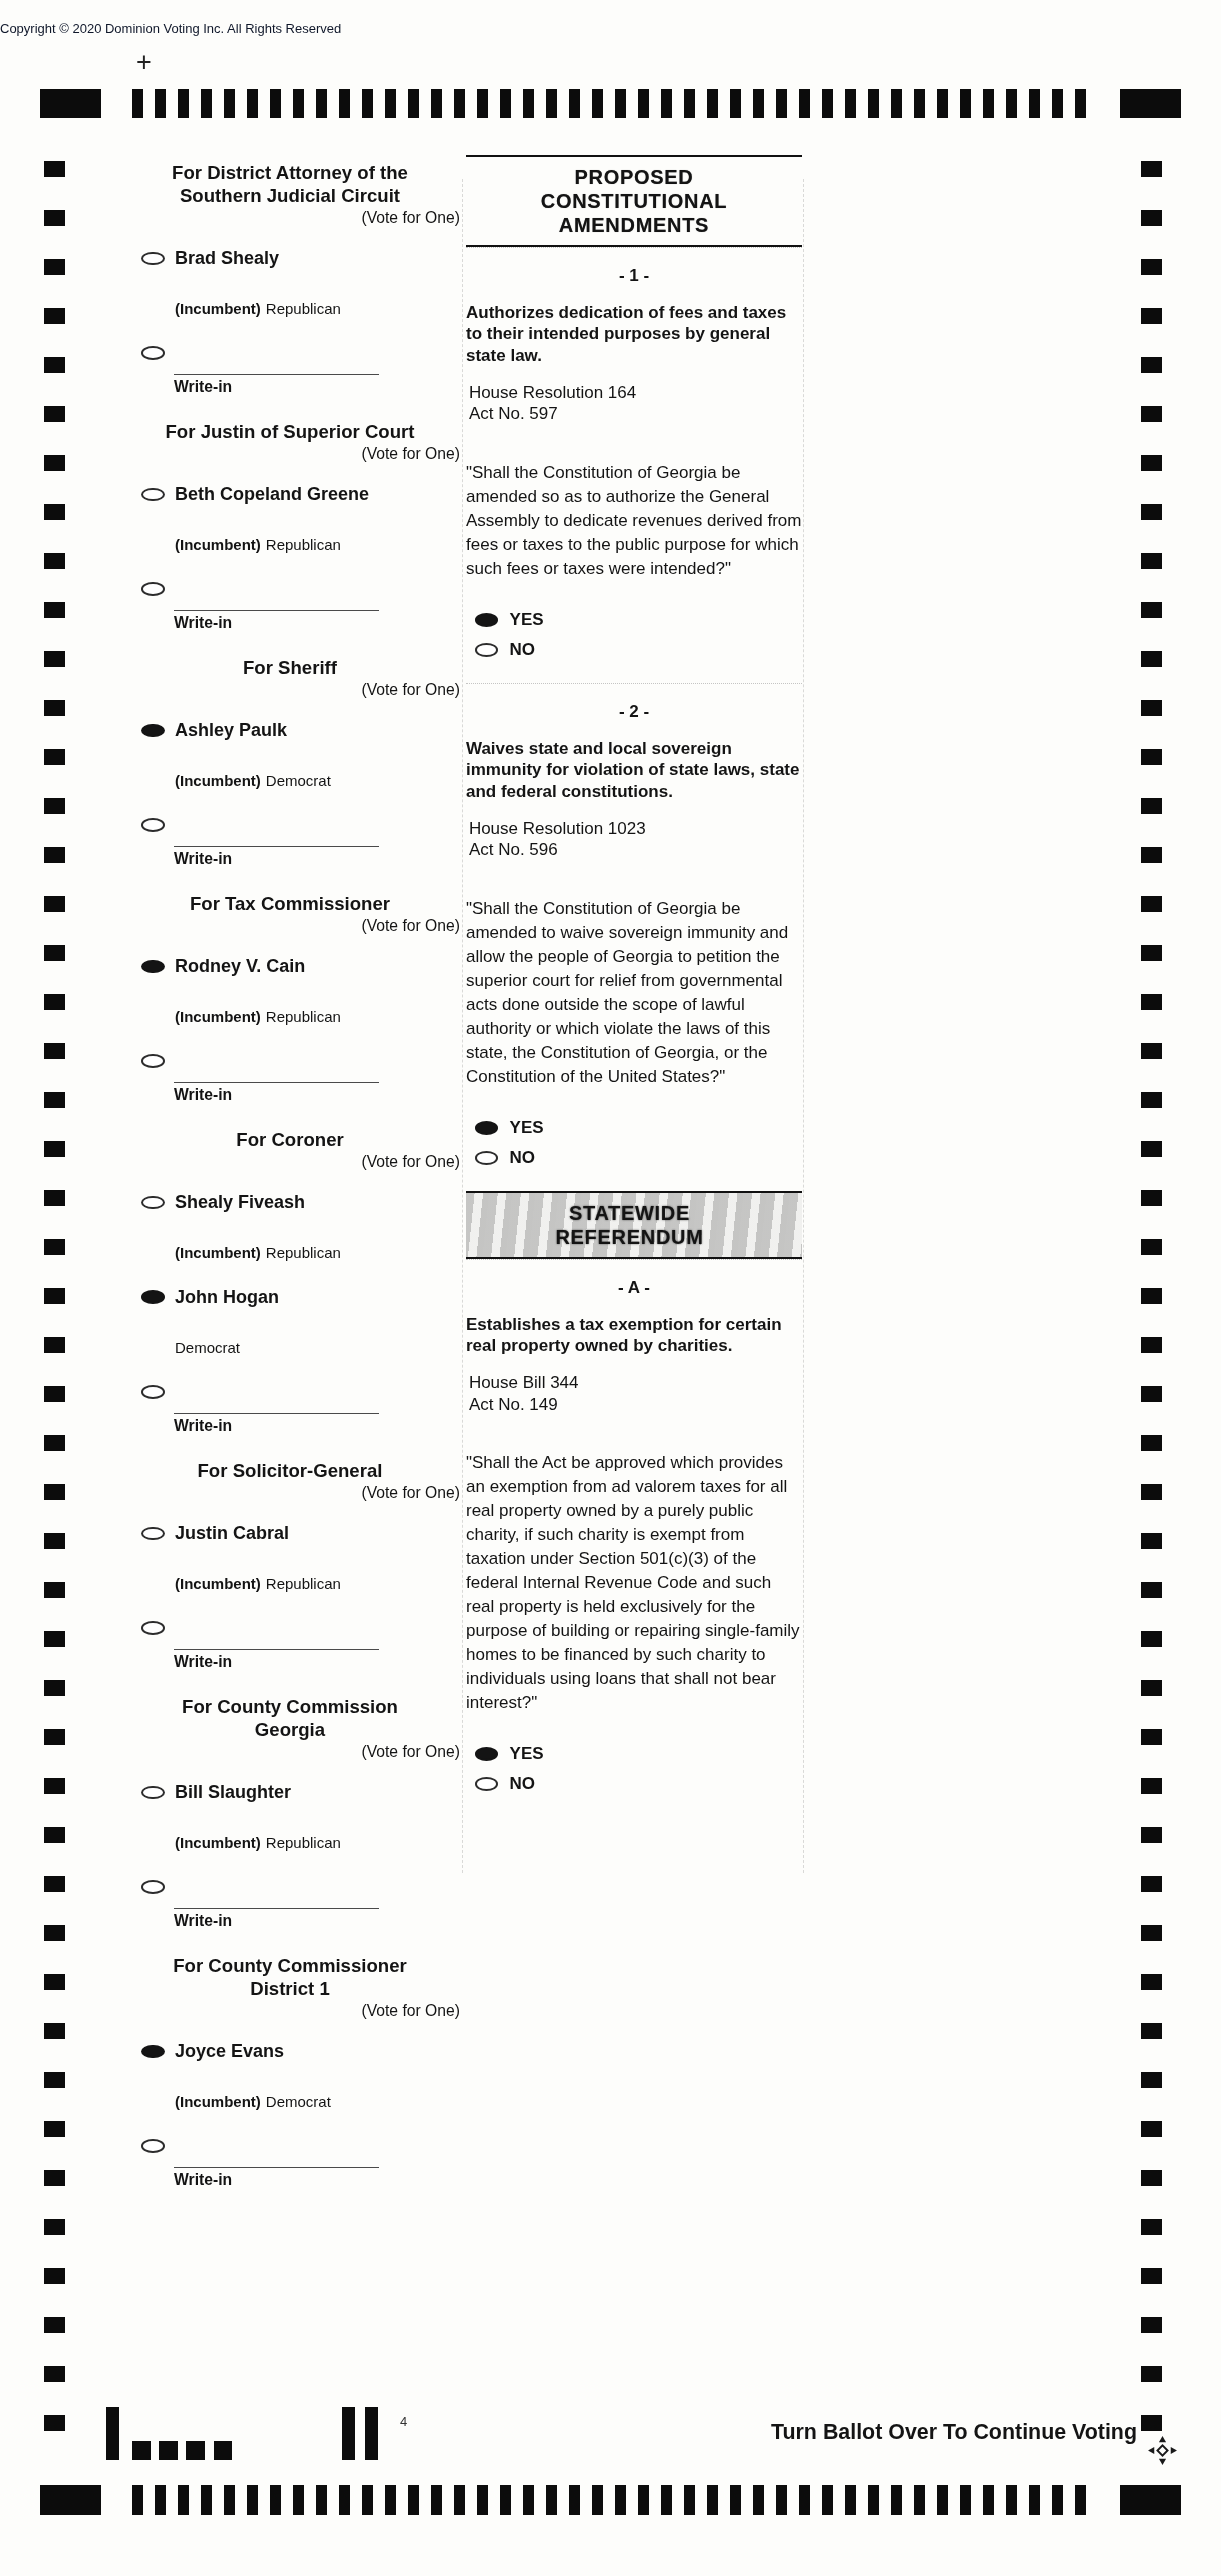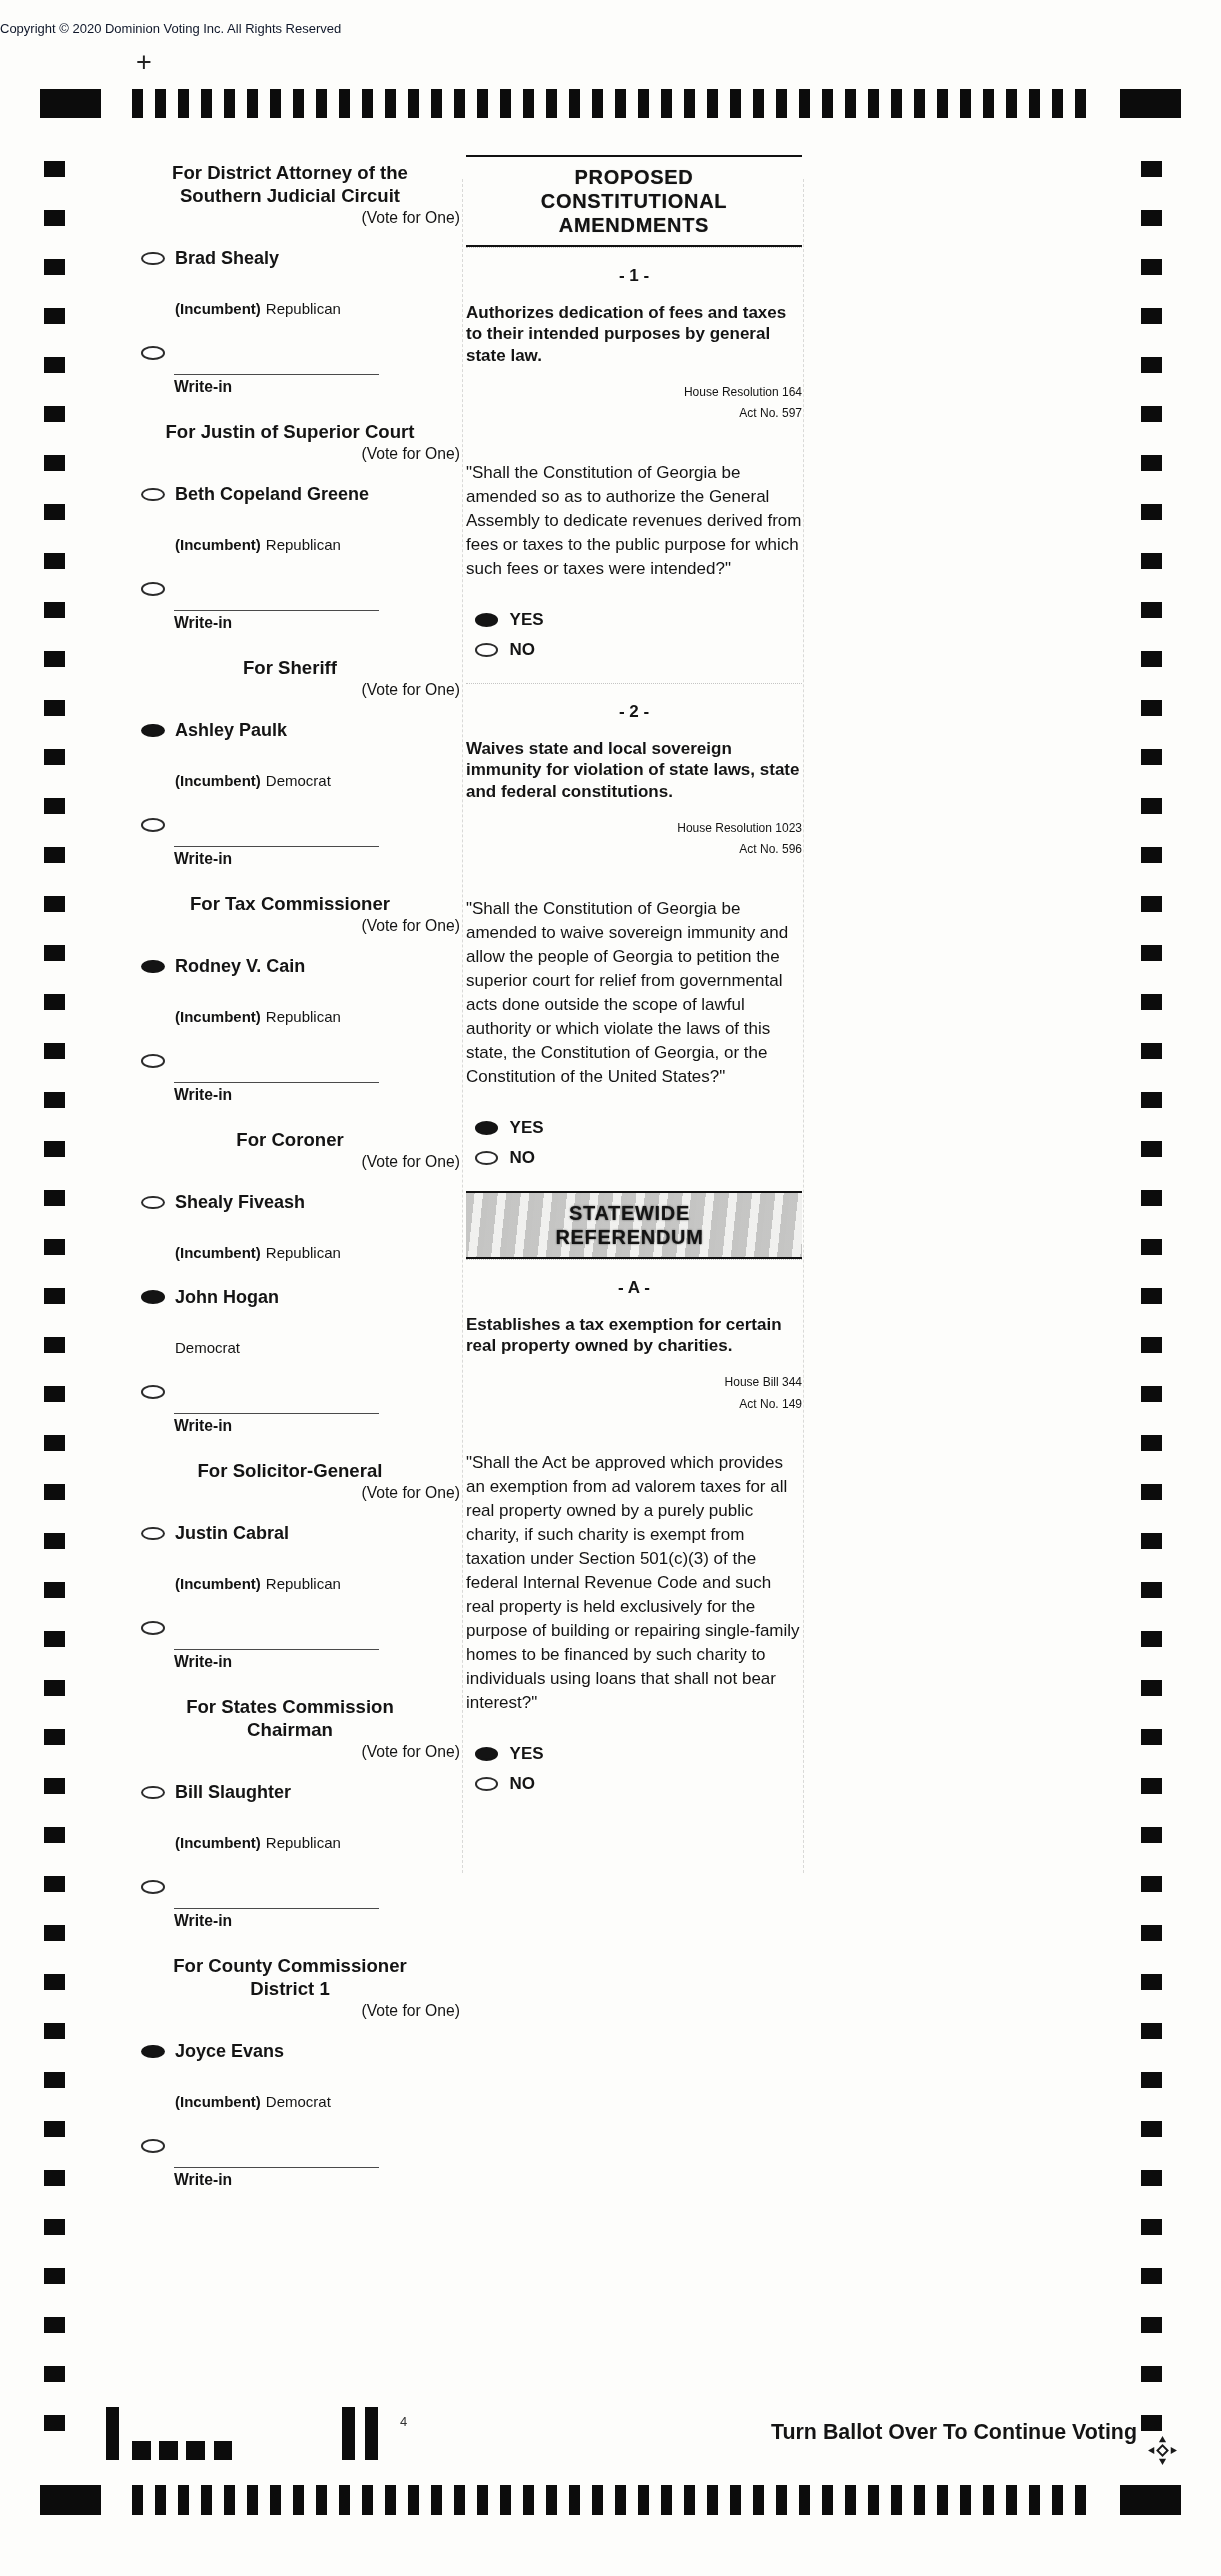--- a/index.html
+++ b/index.html
@@ -82,21 +82,21 @@
   .section-header.smudged {
     background: repeating-linear-gradient(96deg,
       rgba(70,70,70,0.30) 0 8.6px, rgba(150,150,150,0.12) 8.6px 17px,
       rgba(50,50,50,0.28) 17px 23px);
     text-shadow: 0 0 2.1px rgba(0,0,0,0.6);
     padding-left: 48px;
   }
   .measure { border-top: 0.7px dotted rgba(0,0,0,0.22); padding-bottom: 13px; }
   .measure-number { text-align: center; font-weight: bold; font-size: 17px; margin: 18.6px 0 15.7px; }
   .measure-summary { font-weight: bold; font-size: 17px; line-height: 21.4px; margin-bottom: 15.7px; }
-  .measure-ref { font-size: 12px; line-height: 21.4px; margin-bottom: 36px; padding-left: 2.9px; text-align: right; }
+  .measure-ref { font-size: 17px; line-height: 21.4px; margin-bottom: 36px; padding-left: 2.9px; }
   .measure-question { font-size: 17px; line-height: 24px; margin-bottom: 29px; }
   .choice { display: flex; align-items: center; gap: 11.4px; margin: 0 0 10px 8.6px; }
   .choice .oval { margin-top: 0; }
   .choice-label { font-weight: bold; font-size: 17px; }
 
   
   .print-bars {
     position: absolute; left: 106px; top: 2407px; height: 53px;
     display: flex; align-items: flex-end;
   }
@@ -235,21 +235,21 @@
         </div>
       </div>
       <div class="candidate oval-row">
         <span class="oval" data-selected="false"></span>
       </div>
       <div class="writein-line"></div>
       <div class="writein-label">Write-in</div>
     </section>
 
     <section class="contest">
-      <h3 class="contest-title">For States Commission Chairman</h3>
+      <h3 class="contest-title">For County Commission Georgia</h3>
       <div class="vote-for">(Vote for One)</div>
       <div class="candidate">
         <span class="oval" data-selected="false"></span>
         <div>
           <div class="cand-name">Bill Slaughter</div>
           <div class="cand-party"><span class="cand-incumbent">(Incumbent)</span><span>Republican</span></div>
         </div>
       </div>
       <div class="candidate oval-row">
         <span class="oval" data-selected="false"></span>

